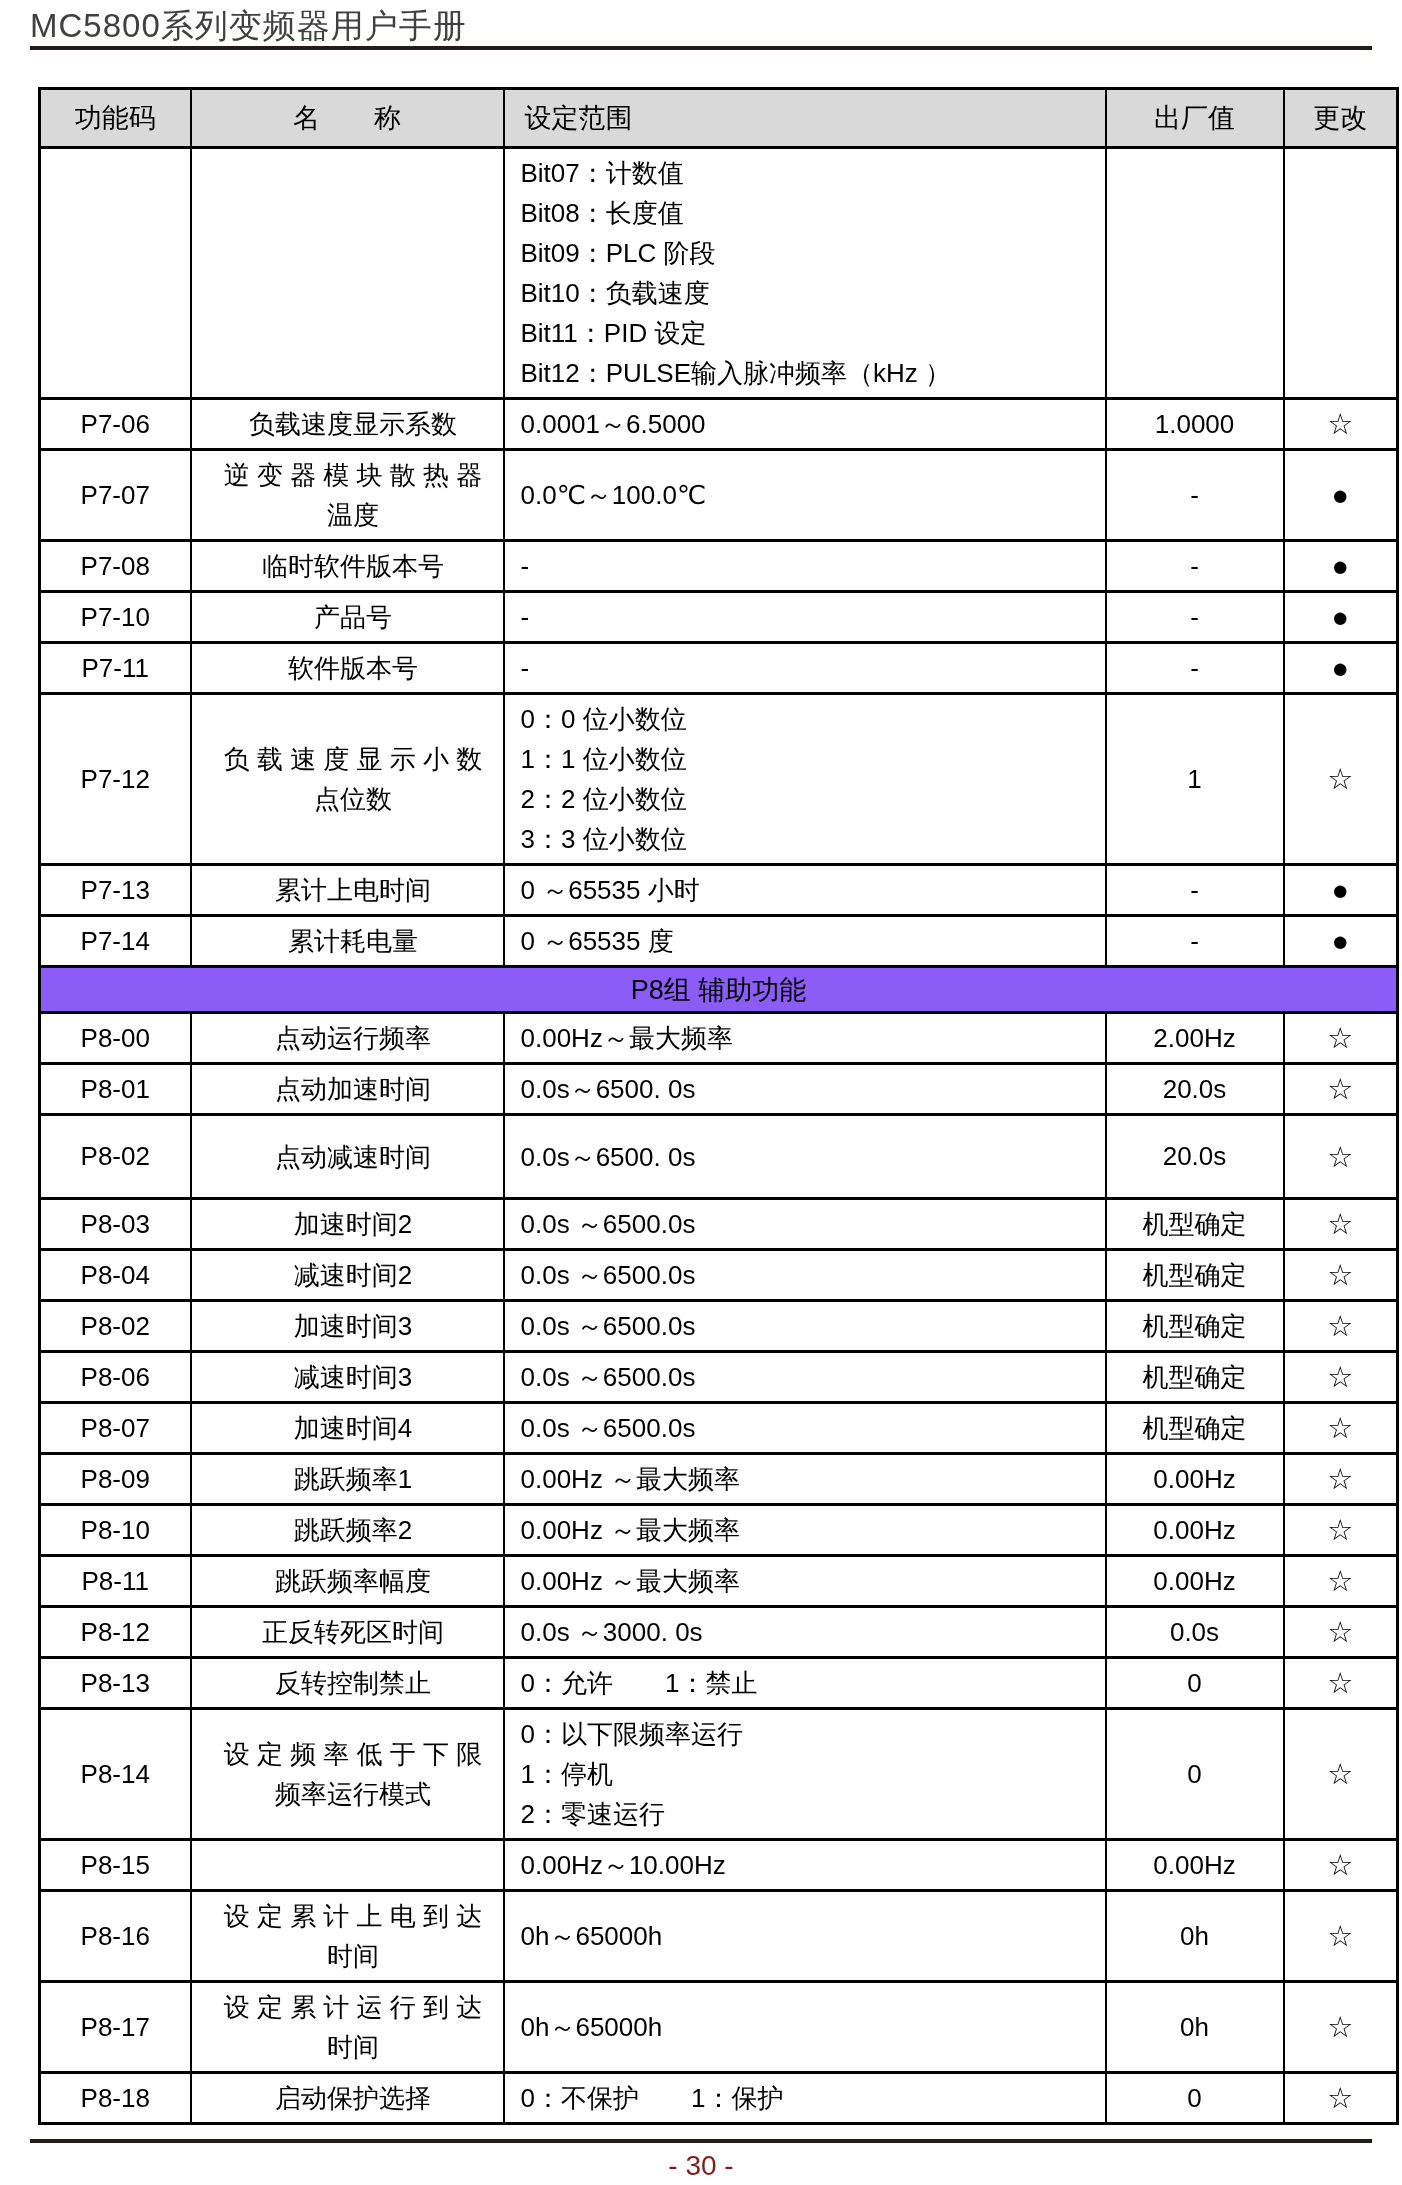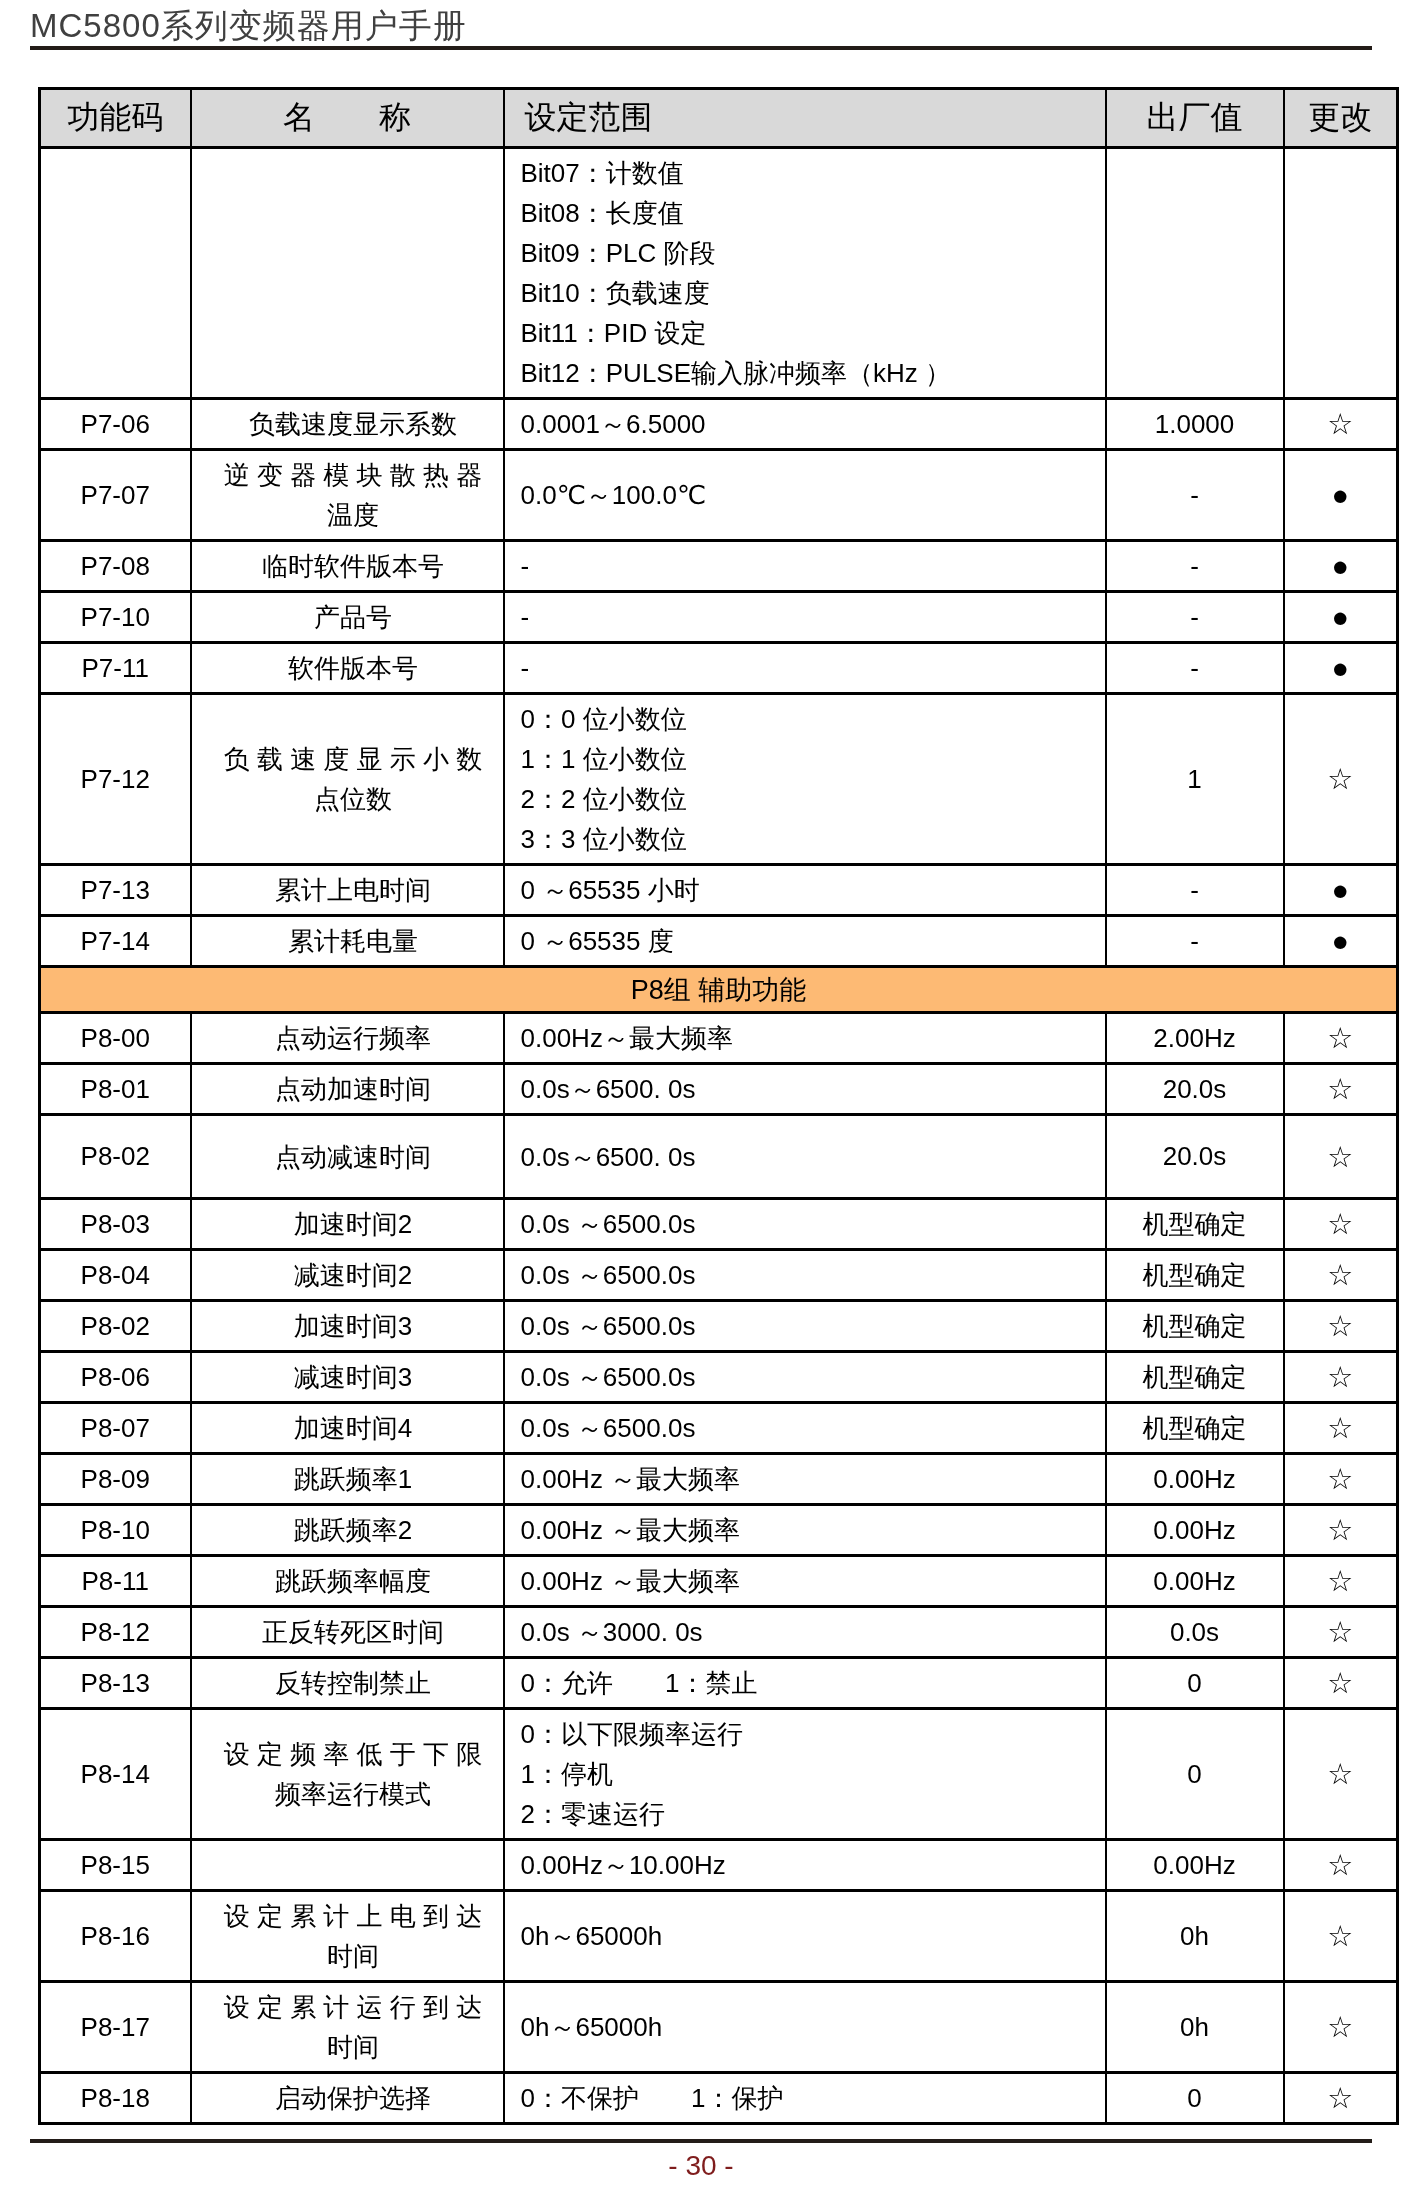--- a/index.html
+++ b/index.html
@@ -21,31 +21,31 @@
     position:absolute;left:38px;top:87px;width:1358px;
     border-collapse:collapse;table-layout:fixed;
     border:3px solid #000;
   }
   .param-table th,.param-table td{
     border:solid #000;border-width:3px 2px;
     font-size:26px;vertical-align:middle;
     overflow:hidden;
   }
   .param-table thead th{
-    background:#d9d9d9;font-weight:normal;font-size:32px;
+    background:#d9d9d9;font-weight:normal;font-size:27px;
     height:56px;text-align:center;padding:0 6px;
   }
   .param-table thead th.c-range{text-align:left;padding-left:20px;}
   td.c-code{text-align:center;white-space:nowrap;}
   td.c-name{text-align:center;padding:4px 0 4px 12px;white-space:pre-line;line-height:40px;}
   td.c-range{text-align:left;padding:4px 8px 4px 16px;white-space:pre-line;line-height:40px;}
   td.c-def{text-align:center;padding:0 4px;}
   td.c-chg{text-align:center;font-size:29px;}
   tr.section-row td{
-    background:#fdba74;text-align:center;font-size:27px;
+    background:#8b5cf6;text-align:center;font-size:27px;
   }
   .footer-rule{
     position:absolute;left:30px;top:2139px;width:1342px;height:4px;
     background:#231c18;
   }
   .footer-page{
     position:absolute;left:0;top:2150px;width:100%;
     text-align:center;font-size:28px;color:#7f1d1d;
   }
 </style>

